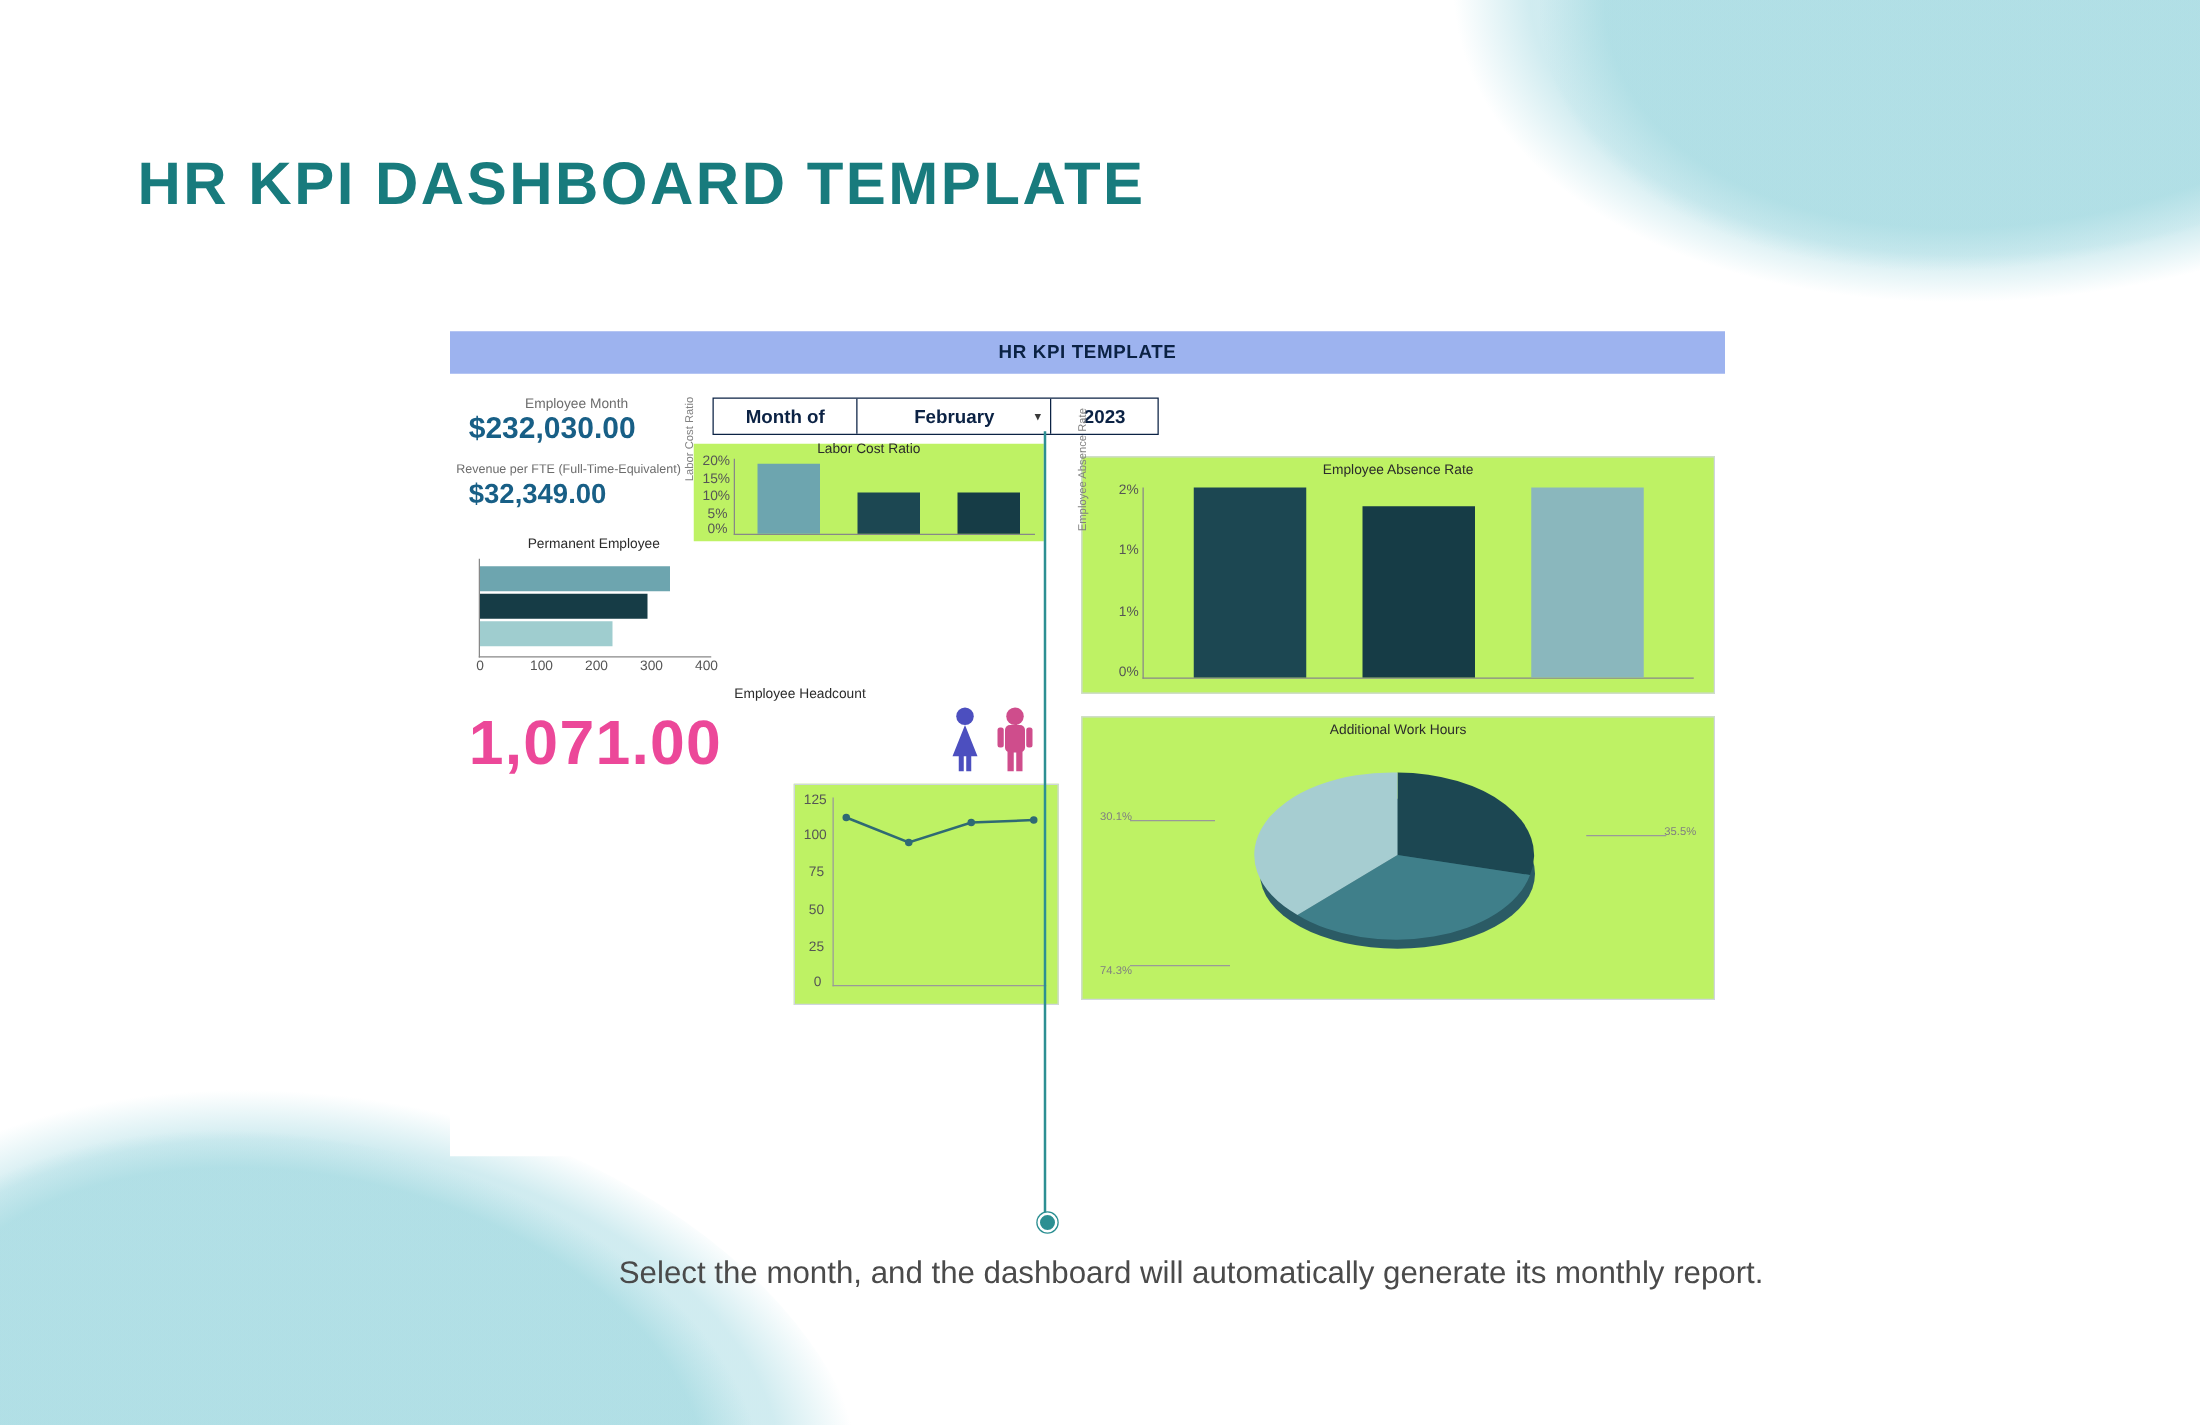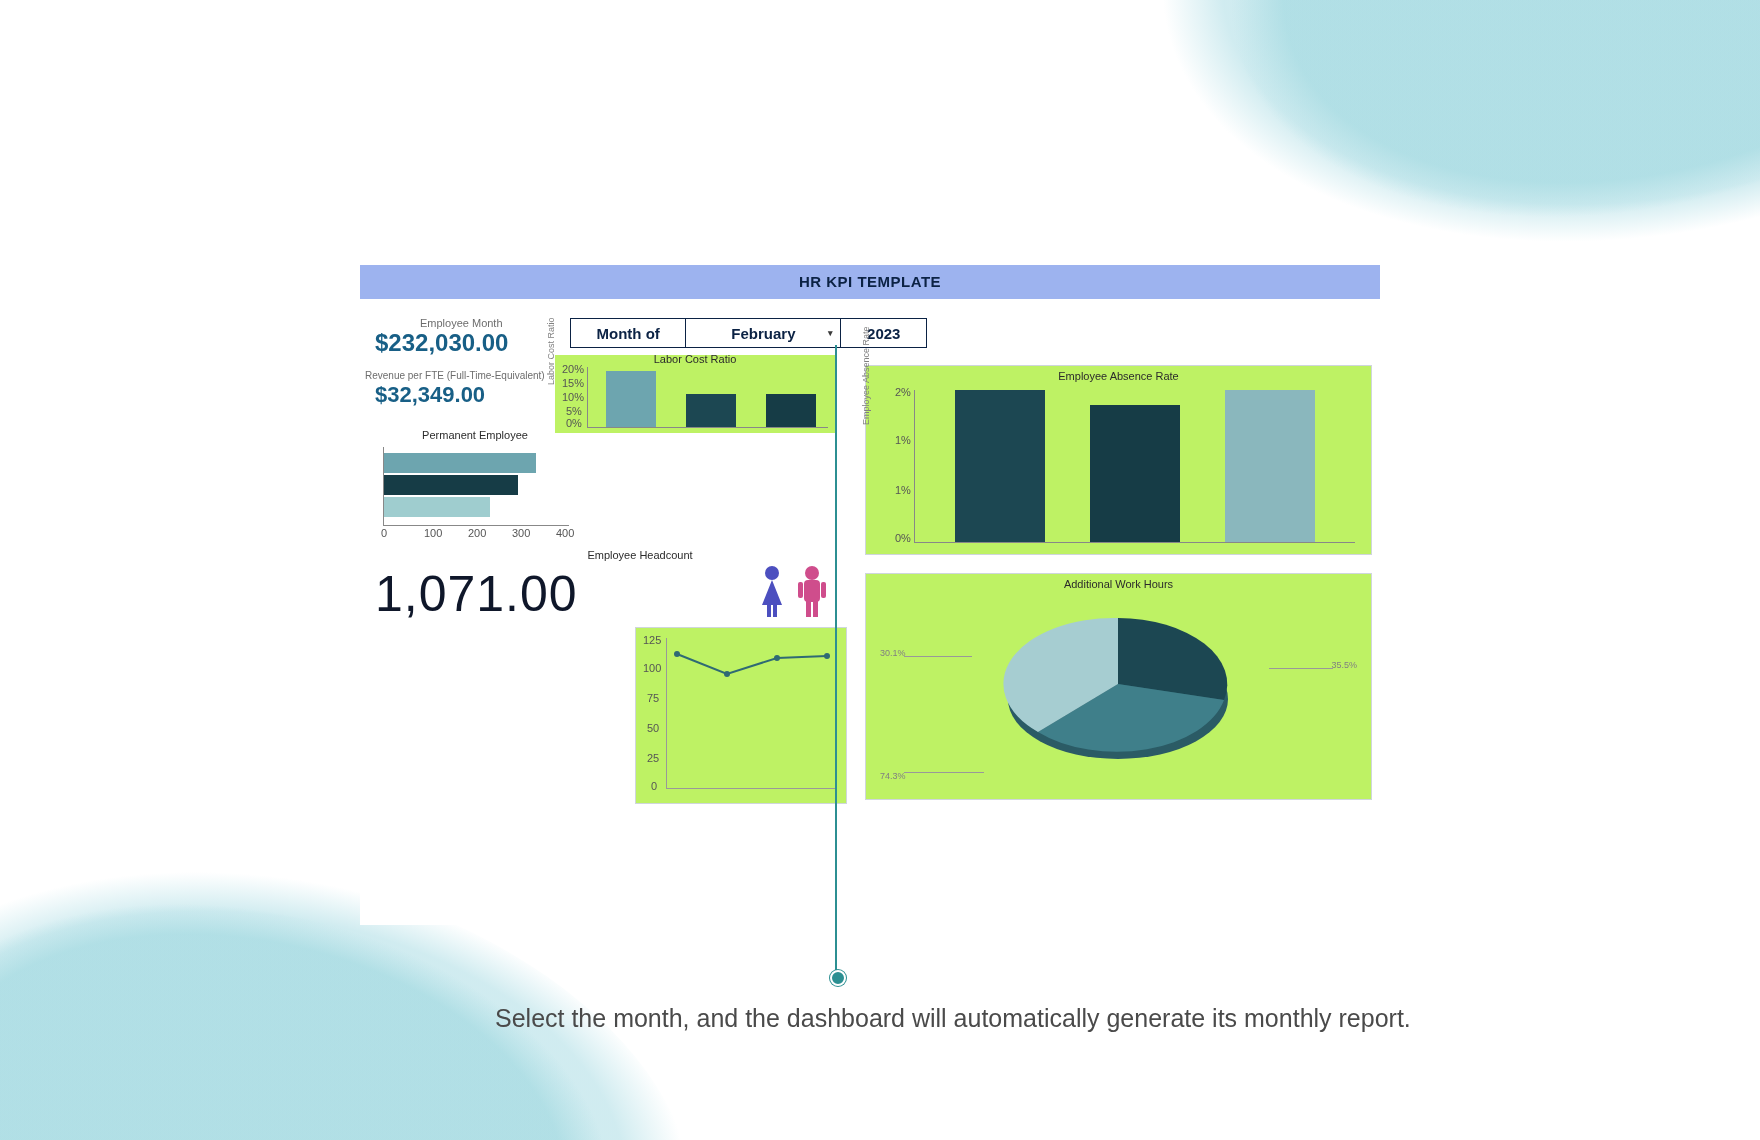--- a/index.html
+++ b/index.html
@@ -31,35 +31,36 @@
 .monthbox div:last-child{border-right:none}
 
 .panel{position:absolute;border:1px solid #cfd6dc;background:#bef264}
 .panel-title{position:absolute;left:0;right:0;top:4px;text-align:center;font-size:11px;color:#2b2b2b}
 .tiny{font-size:9px;color:#808080}
 .axis-tick{font-size:11px;color:#555;position:absolute}
 
 .bar-v{position:absolute;bottom:0}
 .bar-h{position:absolute;height:20px}
 
-.headcount{position:absolute;left:15px;top:300px;color:#0f172a;font-size:50px;font-weight:400;letter-spacing:1px}
+.headcount{position:absolute;left:15px;top:300px;color:#ec4899;font-size:50px;font-weight:700;letter-spacing:1px}
 
 .caption{position:absolute;left:495px;top:1000px;color:#4a4a4a;font-size:25px;line-height:1.45}
 .callout{position:absolute;left:835px;top:345px;width:2px;height:635px;background:#2c8f92}
 .callout::after{content:"";position:absolute;left:-5px;bottom:-6px;width:12px;height:12px;border-radius:50%;background:#2c8f92;border:2px solid #fff;box-shadow:0 0 0 1px #2c8f92}
 </style>
 </head>
 <body>
 
 <div class="page">
   <div class="wave-top2"></div>
   <div class="wave-top"></div>
   <div class="wave-bot"></div>
   <div class="wave-bot2"></div>
 
+  <div class="title-main">HR KPI DASHBOARD TEMPLATE</div>
 
   <div class="board">
 
     <div class="banner">HR KPI TEMPLATE</div>
 
     <div class="kpi-label" style="left:60px;top:52px;">Employee Month</div>
     <div class="kpi-val" style="left:15px;top:64px;font-size:24px">$232,030.00</div>
 
     <div class="kpi-label" style="left:5px;top:105px;font-size:10px">Revenue per FTE (Full-Time-Equivalent)</div>
     <div class="kpi-val" style="left:15px;top:117px;font-size:22px">$32,349.00</div>

